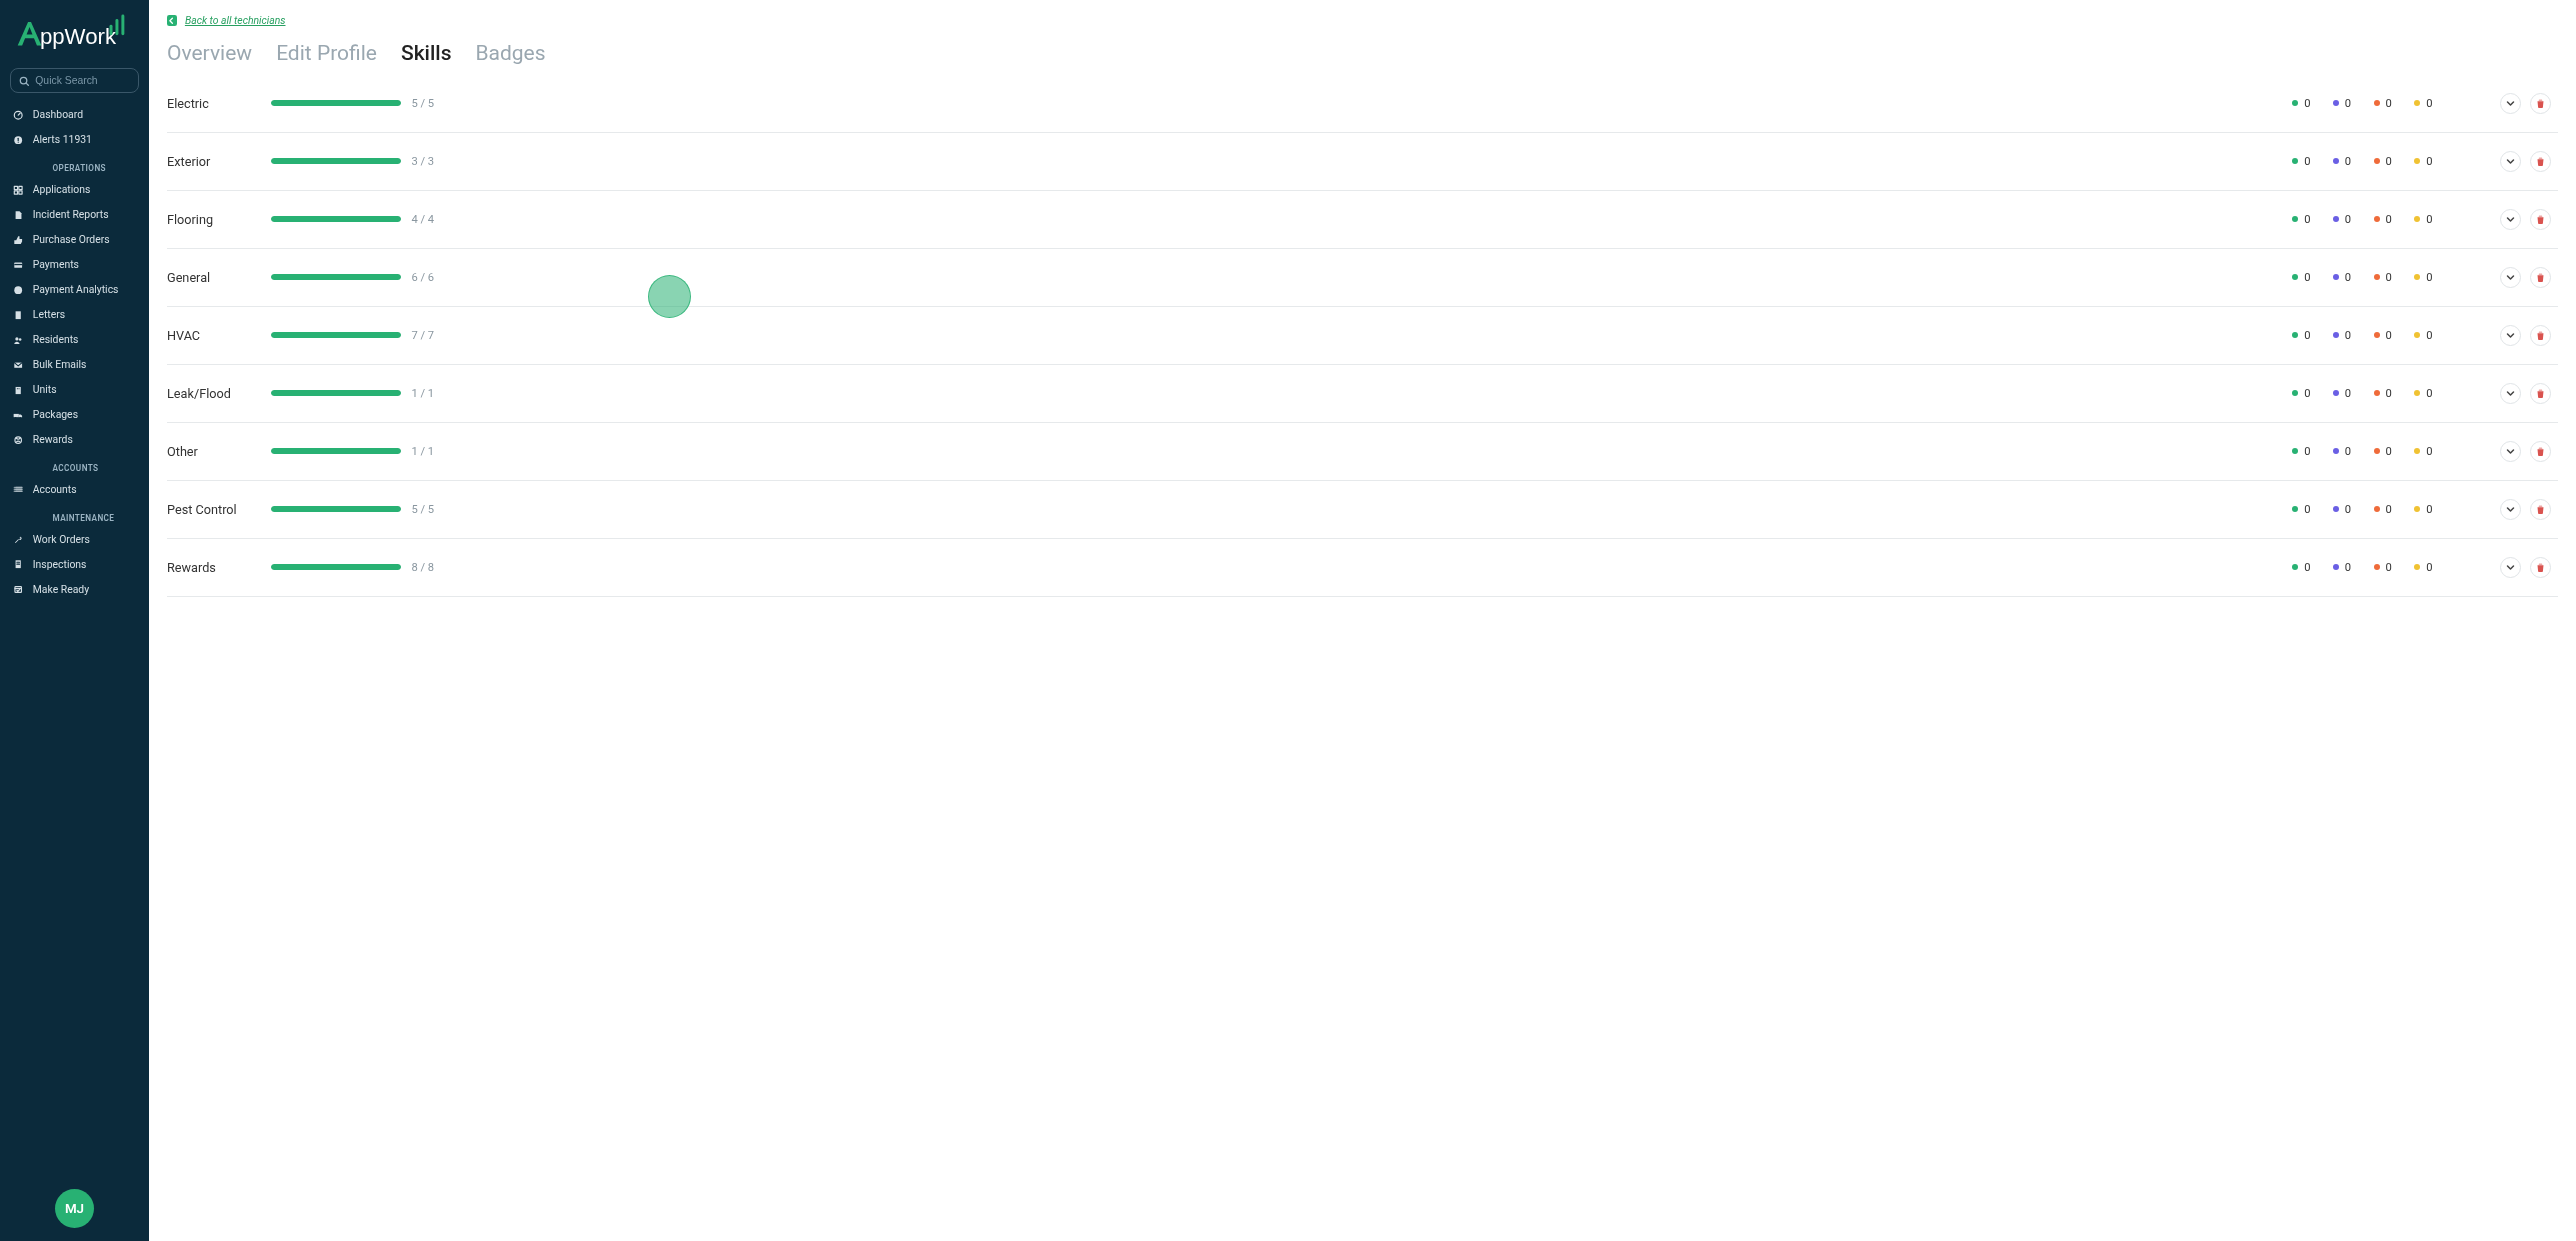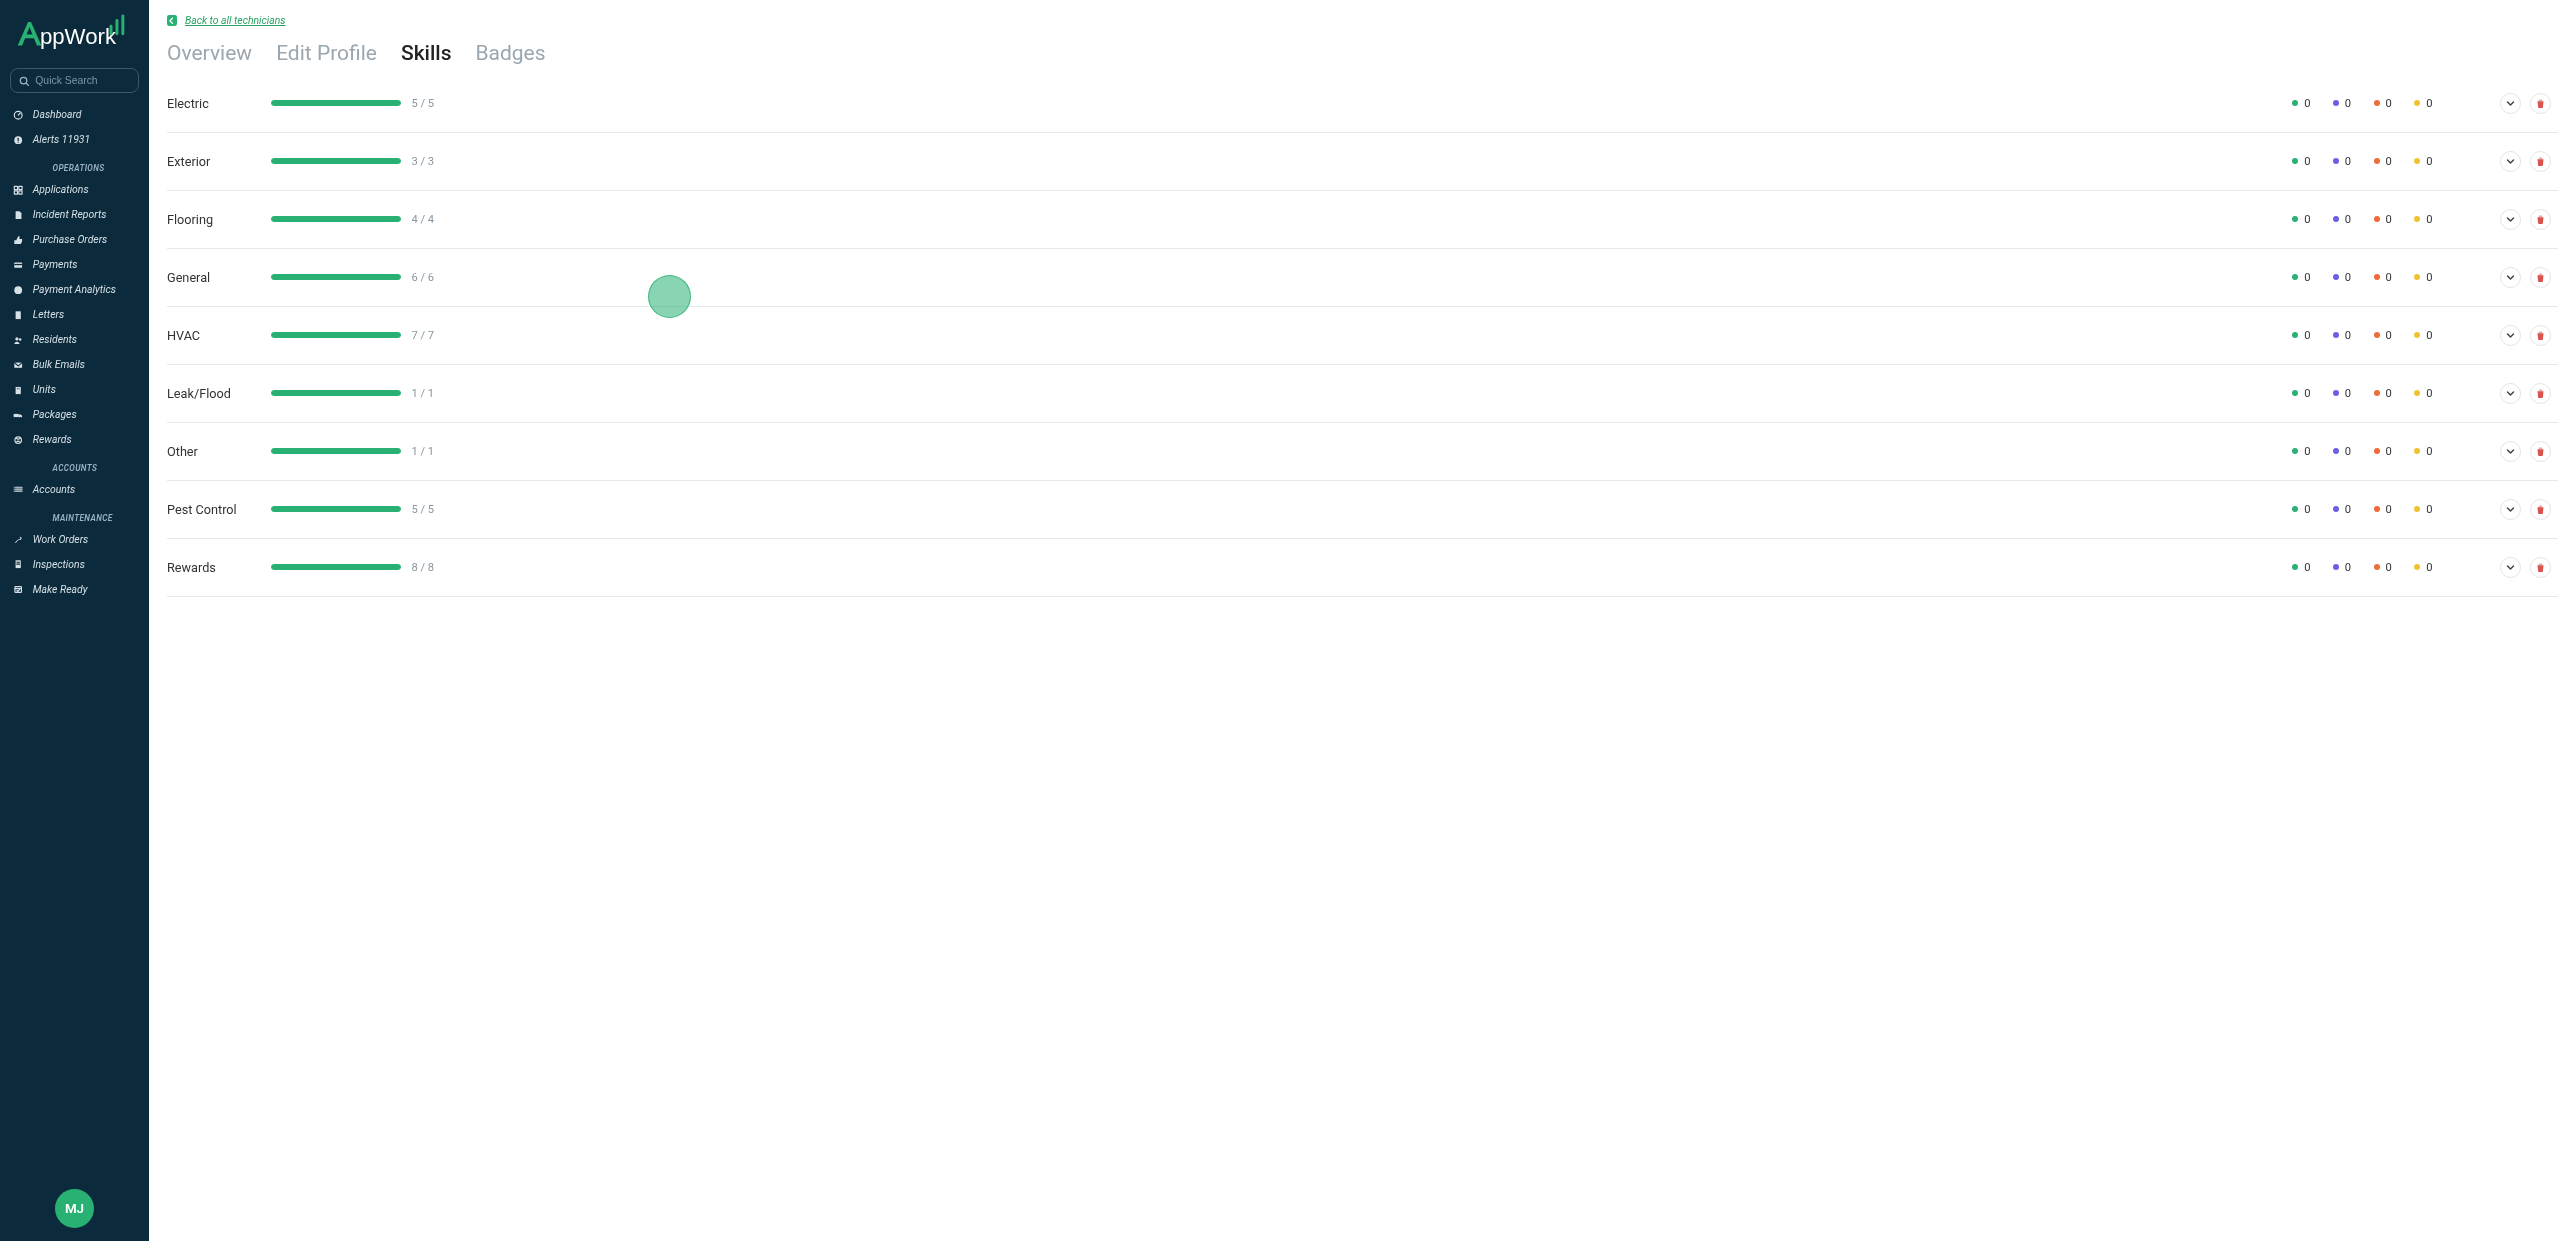--- a/index.html
+++ b/index.html
@@ -10,21 +10,21 @@
   .sidebar { width: 149px; background: #0b2a3b; color: #d6e0e6; display: flex; flex-direction: column; padding: 13.4px 0; position: relative; flex-shrink: 0; }
   .logo { padding: 0 13.4px 15px 13.4px; }
   .logo svg { width: 119px; height: 40px; }
 
   .search-wrap { padding: 0 10.4px 9px 10.4px; }
   .search { display: flex; align-items: center; background: transparent; border: 0.7px solid #3a5769; border-radius: 8px; padding: 6px 7.5px; gap: 6px; }
   .search input { background: transparent; border: none; outline: none; color: #d6e0e6; font-size: 10.4px; width: 100%; }
   .search input::placeholder { color: #7b97a8; }
   .search-icon { width: 10.4px; height: 10.4px; }
 
-  .nav { flex: 1; overflow-y: auto; font-style: italic; }
+  .nav { flex: 1; overflow-y: auto; }
   .nav-item { display: flex; align-items: center; gap: 9px; padding: 6px 13.4px; font-size: 10.4px; cursor: pointer; color: #d6e0e6; }
   .nav-icon { width: 10.4px; height: 10.4px; display: inline-flex; align-items: center; justify-content: center; flex-shrink: 0; }
   .nav-section { padding: 10.4px 7.5px 4.5px 7.5px; font-size: 8.2px; letter-spacing: 0.4px; color: #9bb4c3; font-weight: 600; margin-left: 45px; }
 
   .avatar { width: 39px; height: 39px; border-radius: 50%; background: #28b173; color: #fff; display: flex; align-items: center; justify-content: center; font-weight: 600; font-size: 13.4px; margin: 7.5px auto 0 auto; }
 
   
   .main { flex: 1; padding: 13.4px 18px; overflow-y: auto; background: #fff; position: relative; }
 
   .backlink { display: inline-flex; align-items: center; gap: 7.5px; color: #28a061; font-size: 10.4px; text-decoration: underline; cursor: pointer; margin-bottom: 13.4px; font-style: italic; }

